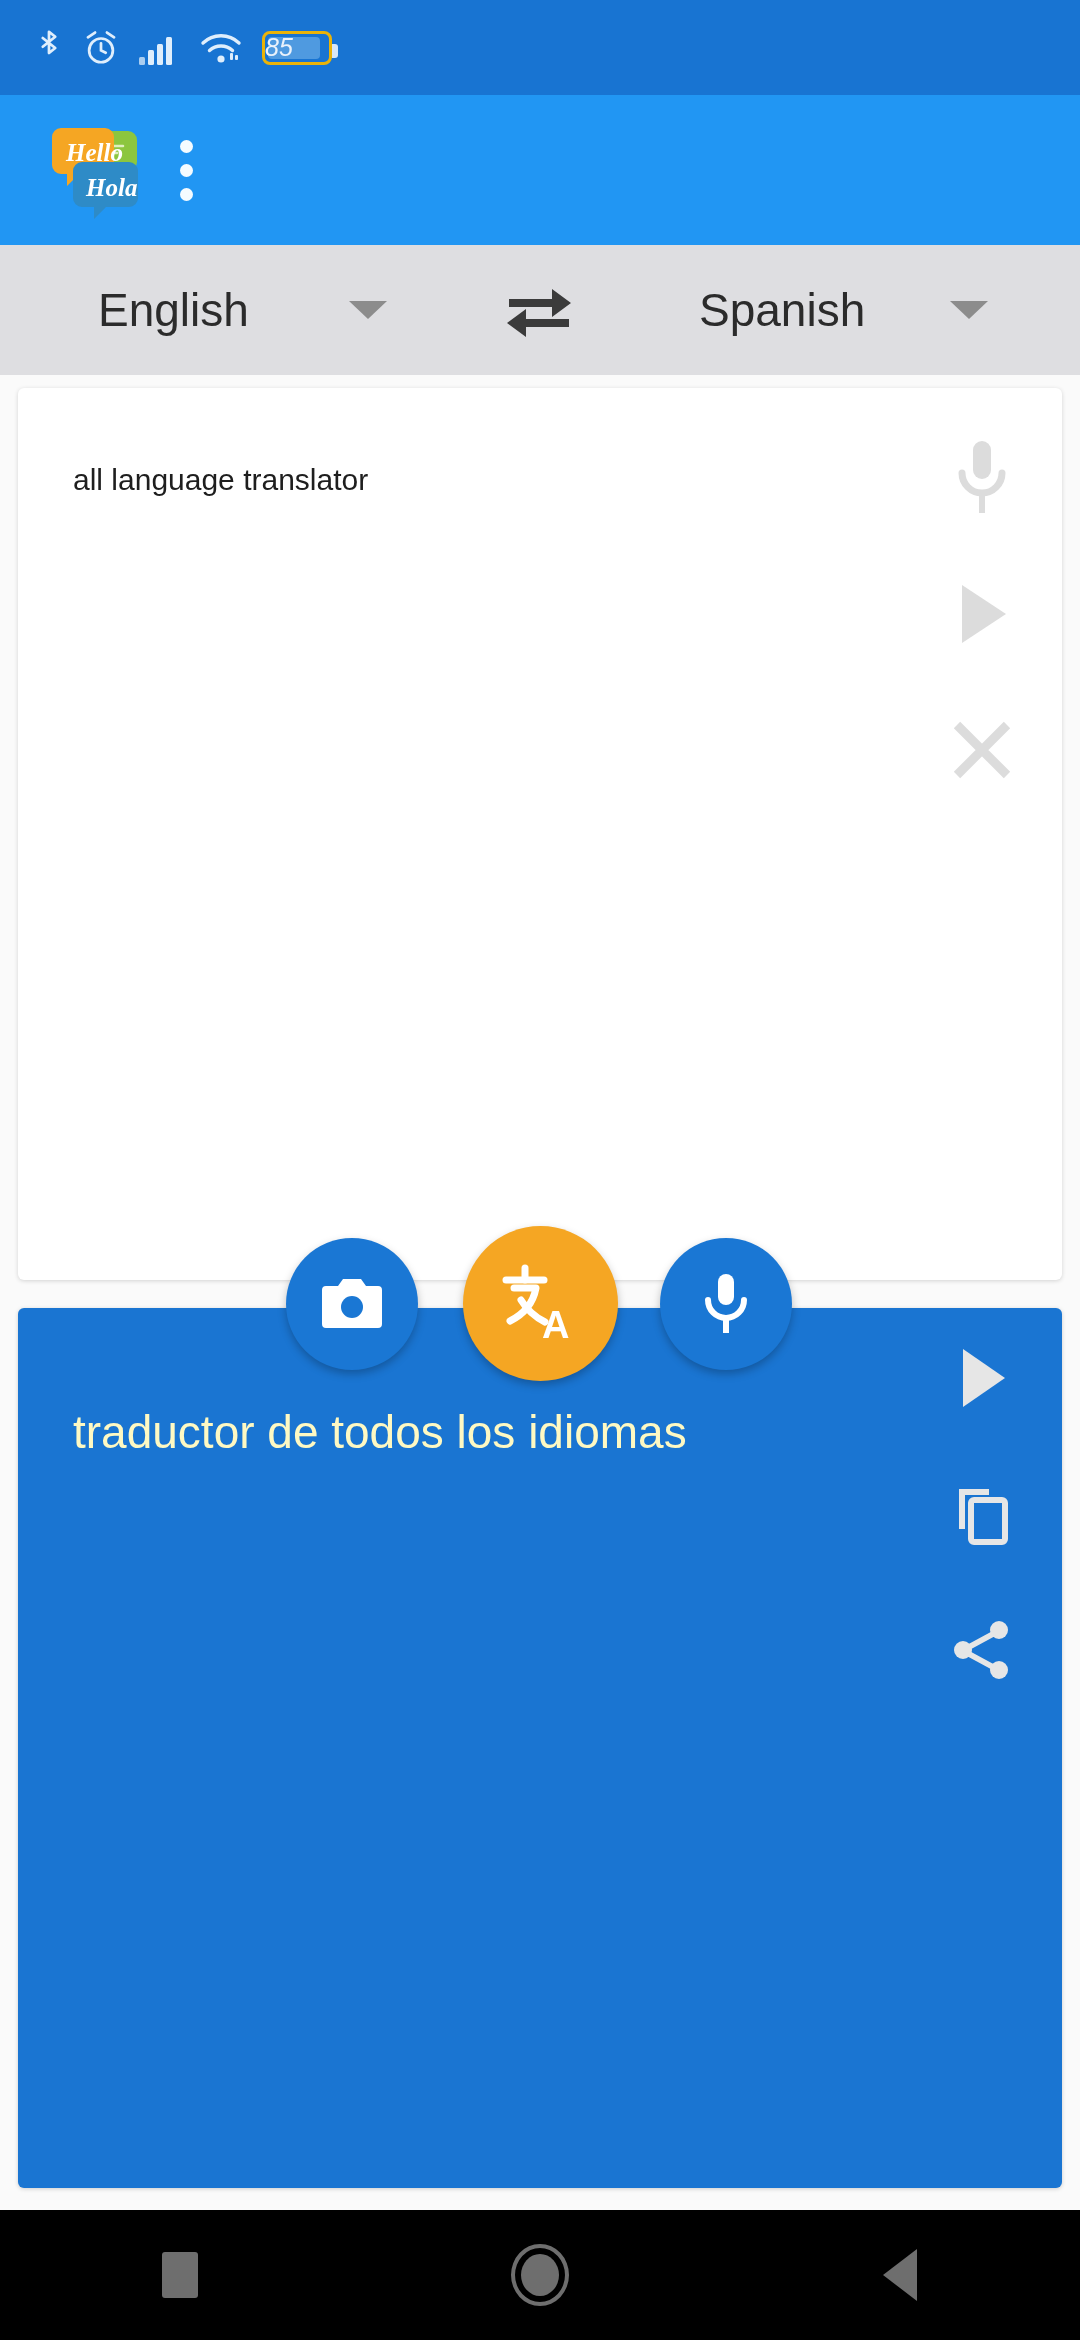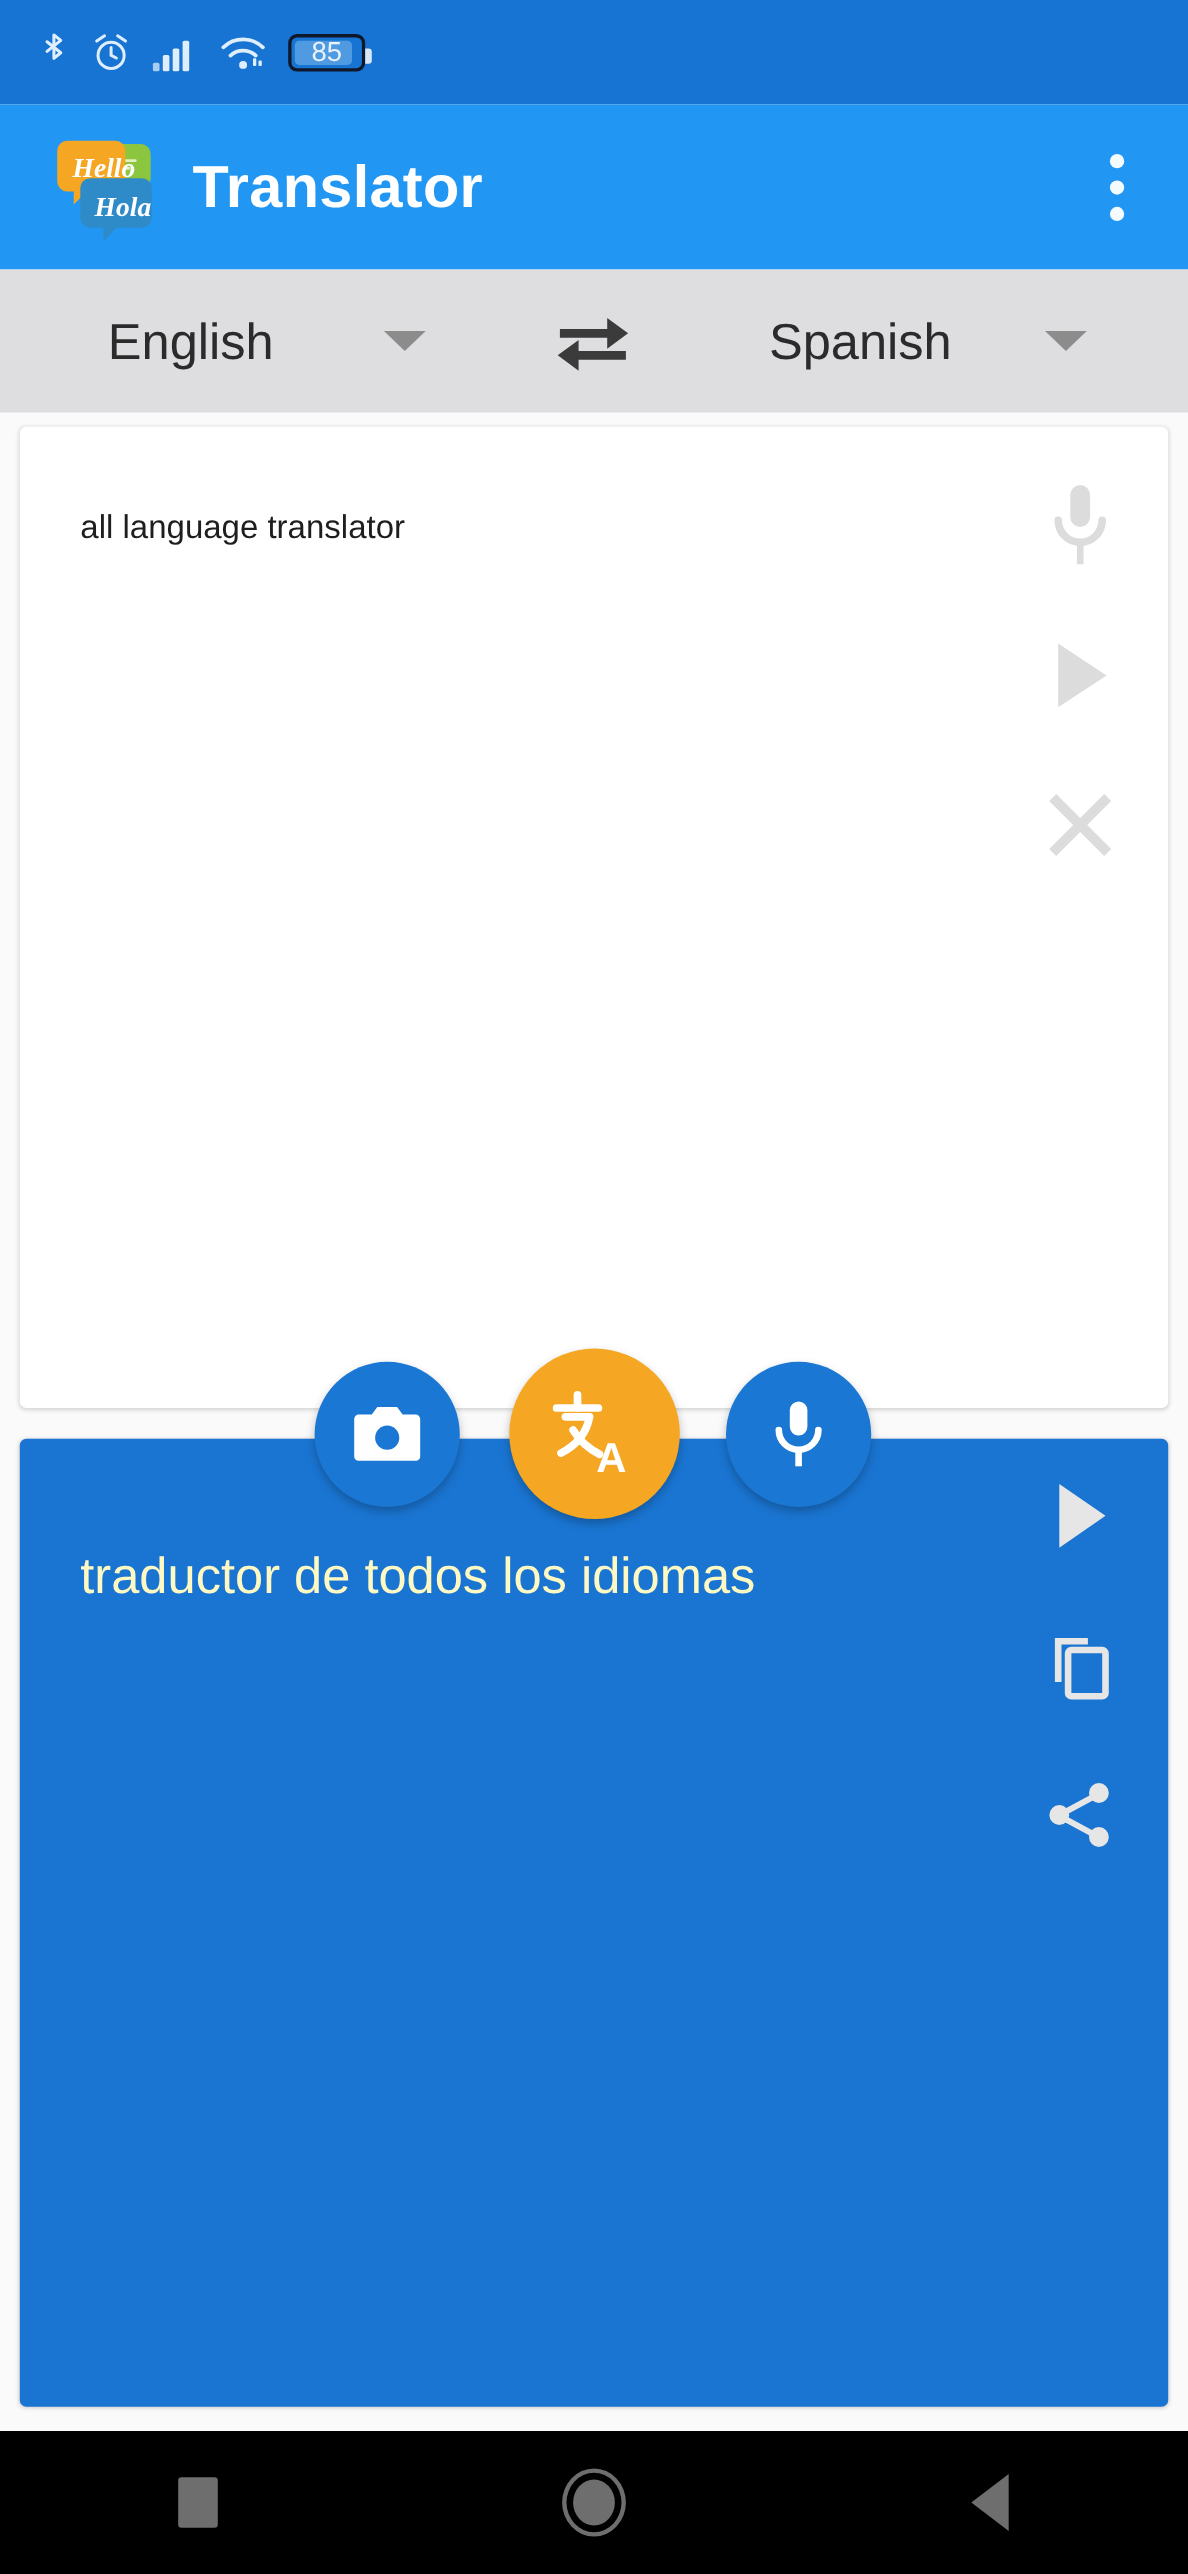--- a/index.html
+++ b/index.html
@@ -32,22 +32,22 @@
   .yt-badge .tri {
     width:0; height:0;
     border-left:11px solid #1874d2;
     border-top:7px solid transparent;
     border-bottom:7px solid transparent;
     margin-left:3px;
   }
   #status-right { display:flex; align-items:center; gap:19px; }
   .sicon { display:flex; align-items:center; }
   .battery {
-    width:70px; height:34px; border:3px solid #0f172a; border-radius:8px;
-    position:relative; display:flex; align-items:center; justify-content:center;
+    width:70px; height:34px; border:3px solid #eab308; border-radius:8px;
+    position:relative; display:flex; align-items:center; justify-content:flex-start;font-style:italic;
   }
   .battery::after {
     content:""; position:absolute; right:-9px; top:10px;
     width:6px; height:14px; background:#d8e7f7; border-radius:0 3px 3px 0;
   }
   .battery .fill {
     position:absolute; left:3px; top:3px; bottom:3px; width:52px;
     background:#4f9ae0; border-radius:4px;
   }
   .battery .lvl {
@@ -221,21 +221,20 @@
     <div id="app-logo">
       <svg width="106" height="106" viewBox="0 0 106 106">
         <path d="M50 14h33a9 9 0 0 1 9 9v22a9 9 0 0 1-9 9H64l-9 9v-9h-5a9 9 0 0 1-9-9V23a9 9 0 0 1 9-9z" fill="#8cc63e"></path>
         <path d="M58 29h20M58 36h14" stroke="#dff0bf" stroke-width="2.6" stroke-linecap="round"></path>
         <path d="M16 11h44a9 9 0 0 1 9 9v28a9 9 0 0 1-9 9H34l-12 12V57h-6a9 9 0 0 1-9-9V20a9 9 0 0 1 9-9z" fill="#f5a623"></path>
         <text x="21" y="44" font-family="Liberation Serif, serif" font-size="25" font-style="italic" font-weight="bold" fill="#ffffff">Hello</text>
         <path d="M37 45h47a9 9 0 0 1 9 9v27a9 9 0 0 1-9 9H61L49 102V90h-12a9 9 0 0 1-9-9V54a9 9 0 0 1 9-9z" fill="#2e8bc7"></path>
         <text x="41" y="79" font-family="Liberation Serif, serif" font-size="25" font-style="italic" font-weight="bold" fill="#ffffff">Hola</text>
       </svg>
     </div>
-    <div id="app-title">Translator</div>
     <div id="overflow-menu">
       <span></span>
         <span></span>
         <span></span>
     </div>
   </div>
 
   <div id="lang-bar">
     <div class="lang-picker" id="lang-source">
       <span class="lang-label">English</span>

